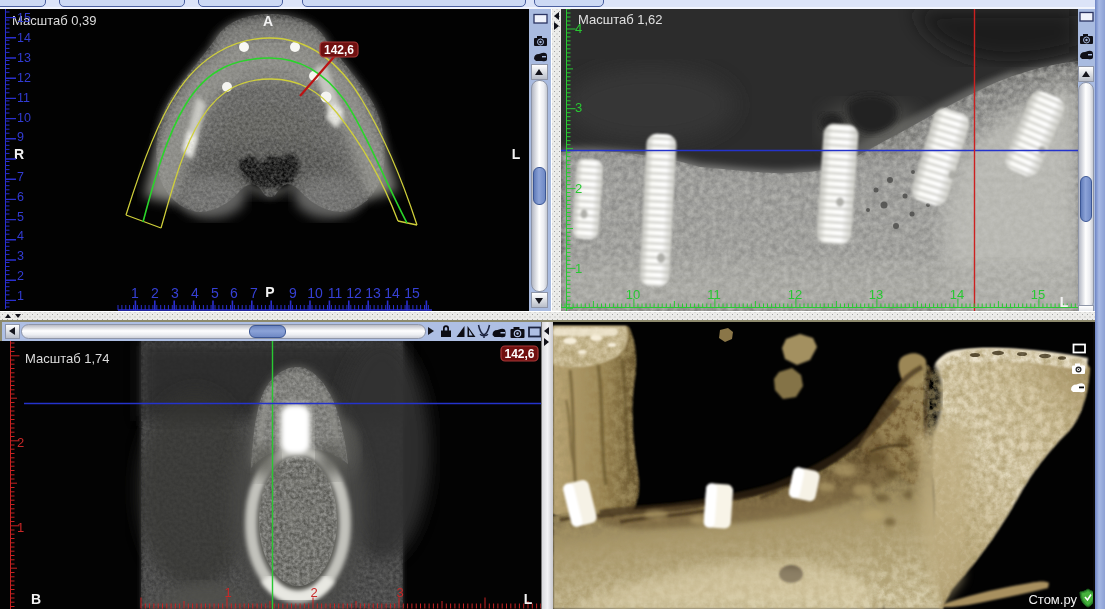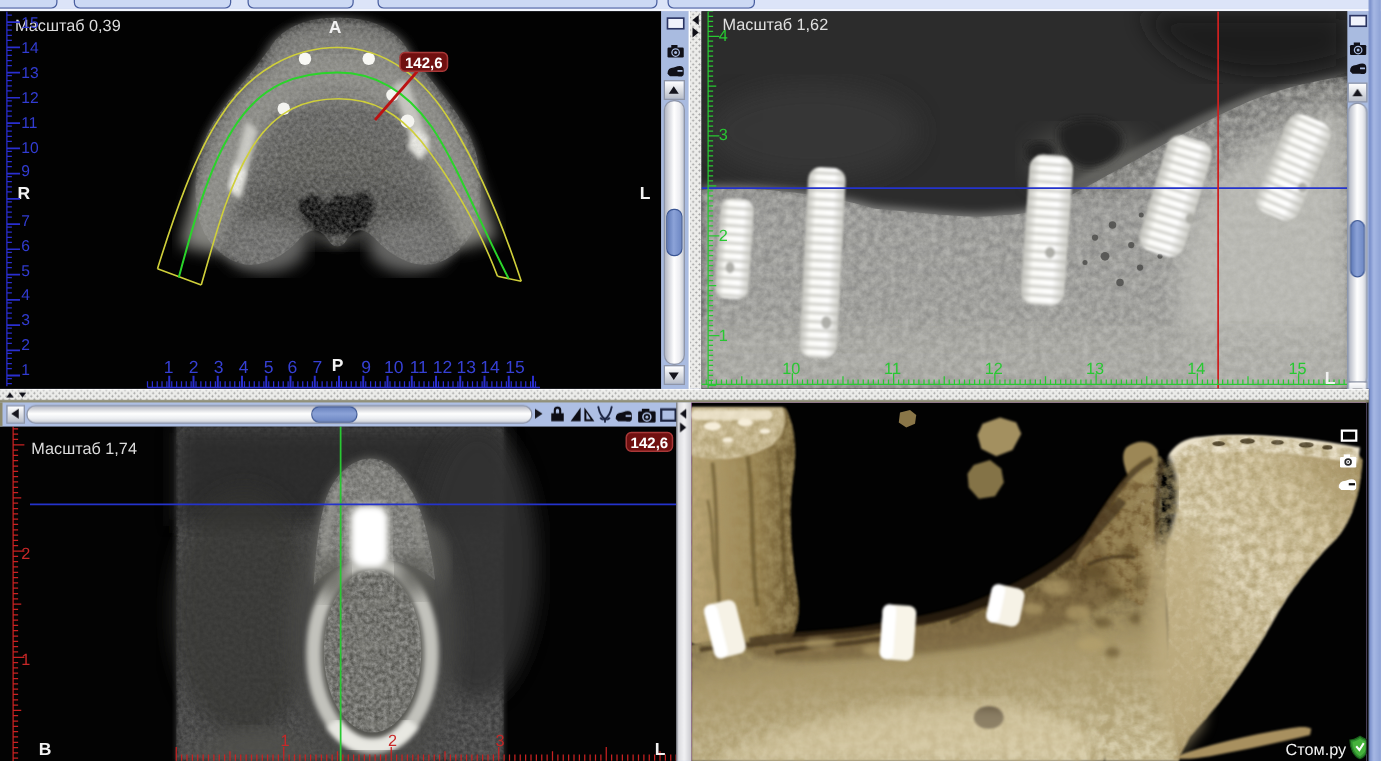--- a/index.html
+++ b/index.html
@@ -342,21 +342,21 @@
             <text x="400" y="597">3</text>
 </g>
 <text x="25" y="363" font-size="13" fill="#dcdcdc">Масштаб 1,74</text>
 <rect x="501" y="346" width="37" height="15" rx="4" fill="#701010" stroke="#a83838" stroke-width="1.2"></rect>
 <text x="519.5" y="358" font-size="12" font-weight="bold" fill="#ffffff" text-anchor="middle">142,6</text>
 <text x="36" y="604" font-size="14" font-weight="bold" fill="#f2f2f2" text-anchor="middle">B</text>
 <text x="528" y="604" font-size="14" font-weight="bold" fill="#f2f2f2" text-anchor="middle">L</text>
 </g>
 </svg>
 </div>
-<div id="q4host" class="abs" style="left:553px;top:322px;width:540px;height:287px;background:#a21caf;">
+<div id="q4host" class="abs" style="left:553px;top:322px;width:540px;height:287px;background:#c4b5fd;">
 <svg width="540" height="287" viewBox="553 322 540 287" style="position:absolute;left:0;top:0">
 <defs>
 <filter id="q4b1">
             <feGaussianBlur stdDeviation="1"></feGaussianBlur>
           </filter>
 <filter id="q4b2">
             <feGaussianBlur stdDeviation="2"></feGaussianBlur>
           </filter>
 <filter id="q4b6">
             <feGaussianBlur stdDeviation="6"></feGaussianBlur>

